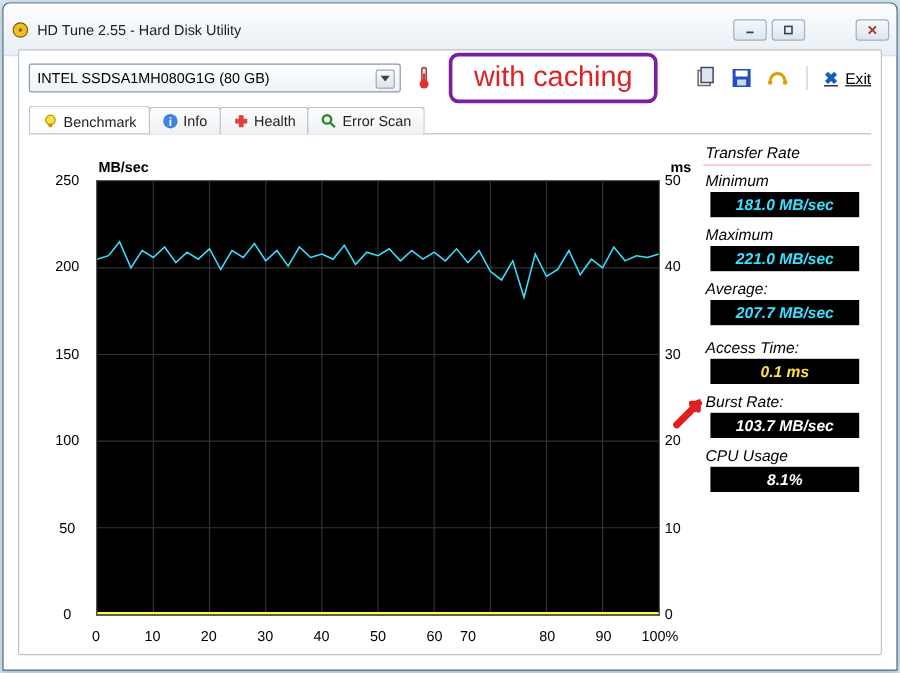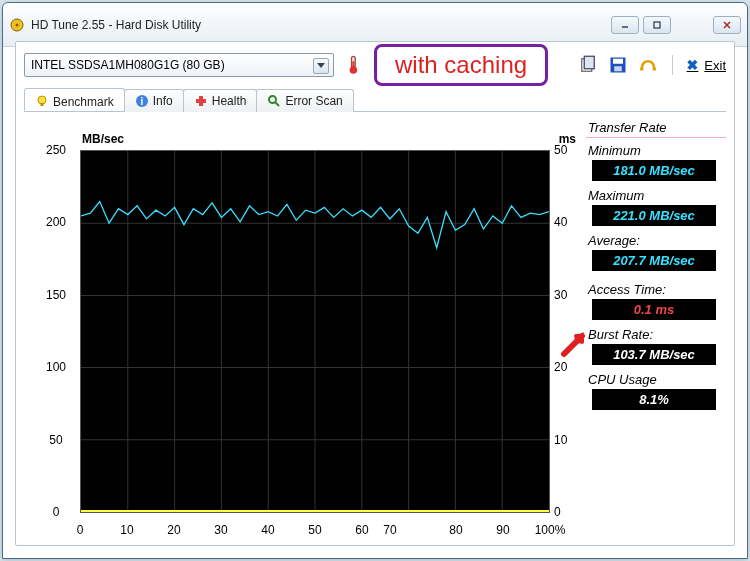--- a/index.html
+++ b/index.html
@@ -42,21 +42,21 @@
   .xtick { position:absolute; bottom:0; font-size:12px; transform:translateX(-50%); }
 
   .sidebar { position:absolute; right:0; top:0; width:140px; }
   .start-btn { width:122px; height:26px; margin:0 auto 12px; display:block; border:1px solid #8a98a8; border-radius:4px; background:linear-gradient(#fdfdfd,#e6ebf0); font-size:13px; cursor:pointer; }
   .group { font-size:13px; margin-bottom:0;font-style:italic; }
   .group .leg { color:#000; padding:0 0 2px 2px; }
   .group-box { border-top:1px solid #f9a8d4; padding-top:4px; }
   .lbl { font-size:13px; color:#000; padding:1px 0 2px 2px; }
   .val { background:#000; color:#fff; font-size:13px; font-weight:bold; padding:3px 0; text-align:center; width:124px; margin:0 0 6px 6px; }
   .val.cyan { color:#38e0ff; }
-  .val.yellow { color:#ef4444; }
+  .val.yellow { color:#fde047; }
 
   .red-arrow { position:absolute; width:30px; height:30px; }
 </style>
 </head>
 <body>
 
 <div class="window">
 
   <div class="titlebar">
     <svg class="app-icon" viewBox="0 0 16 16">

